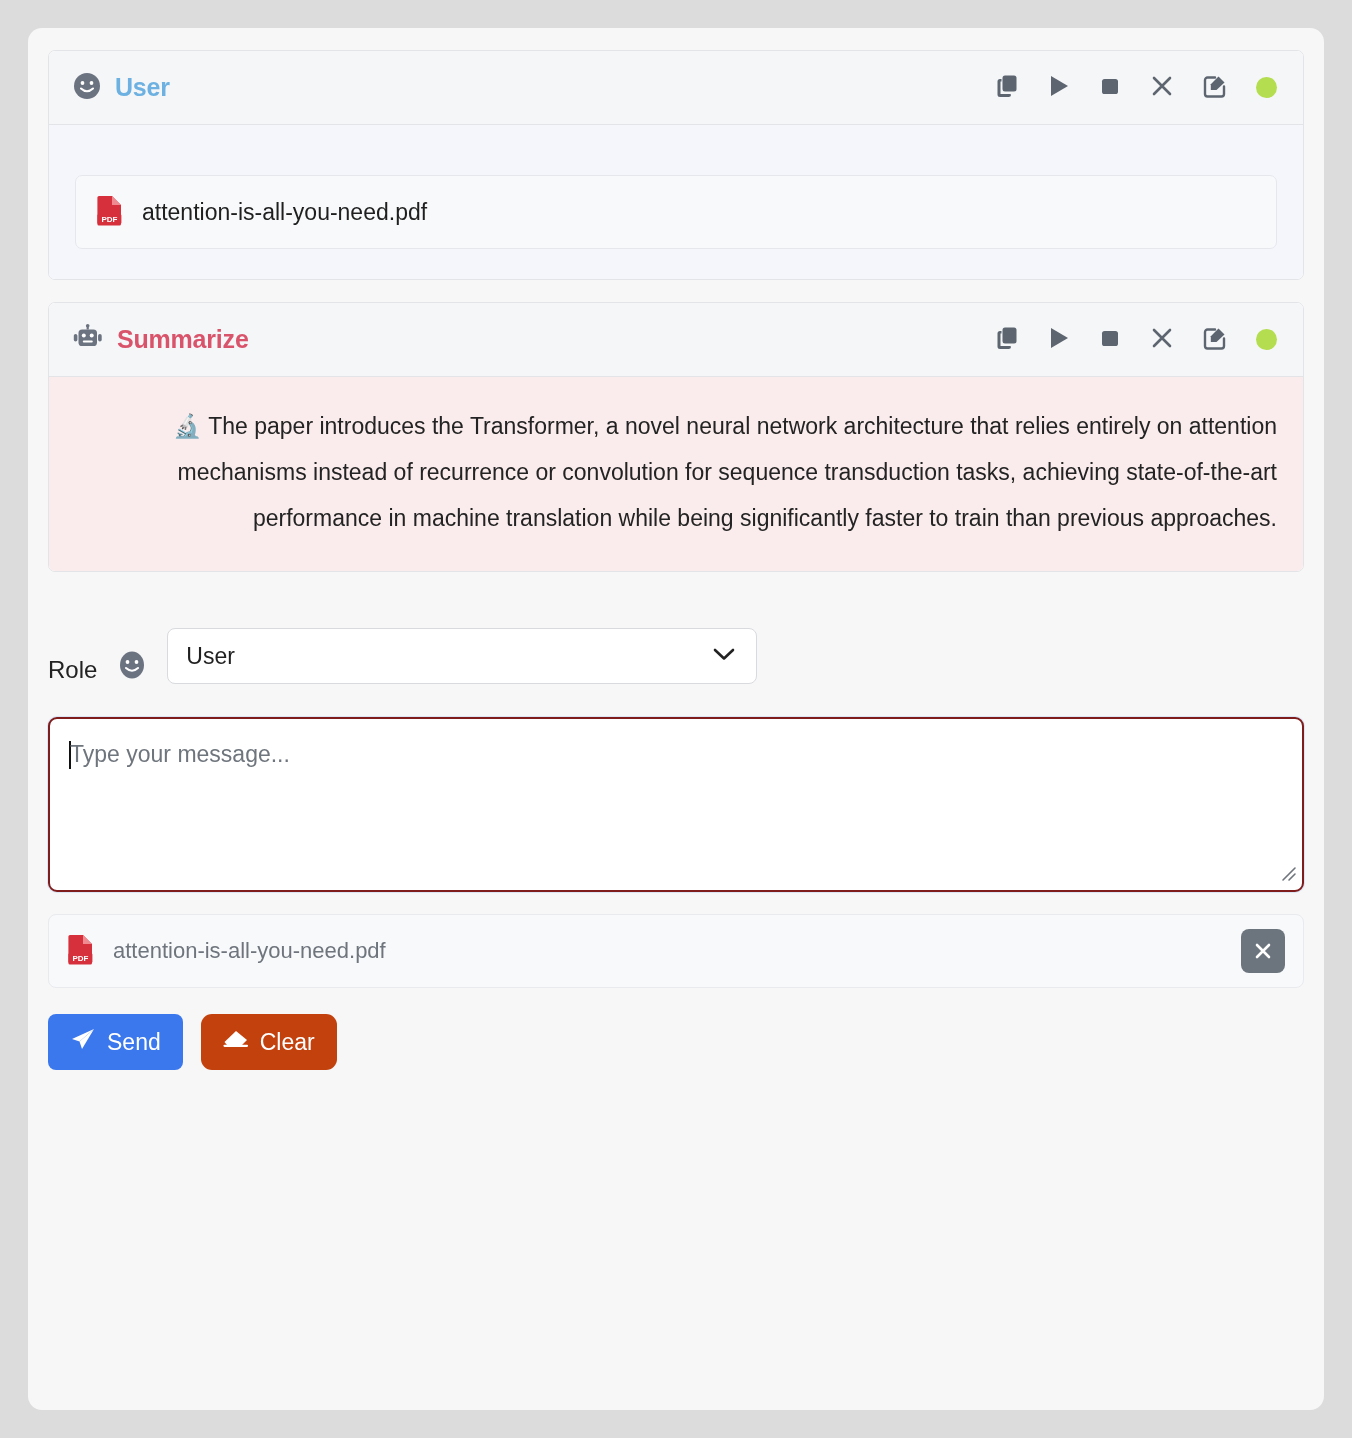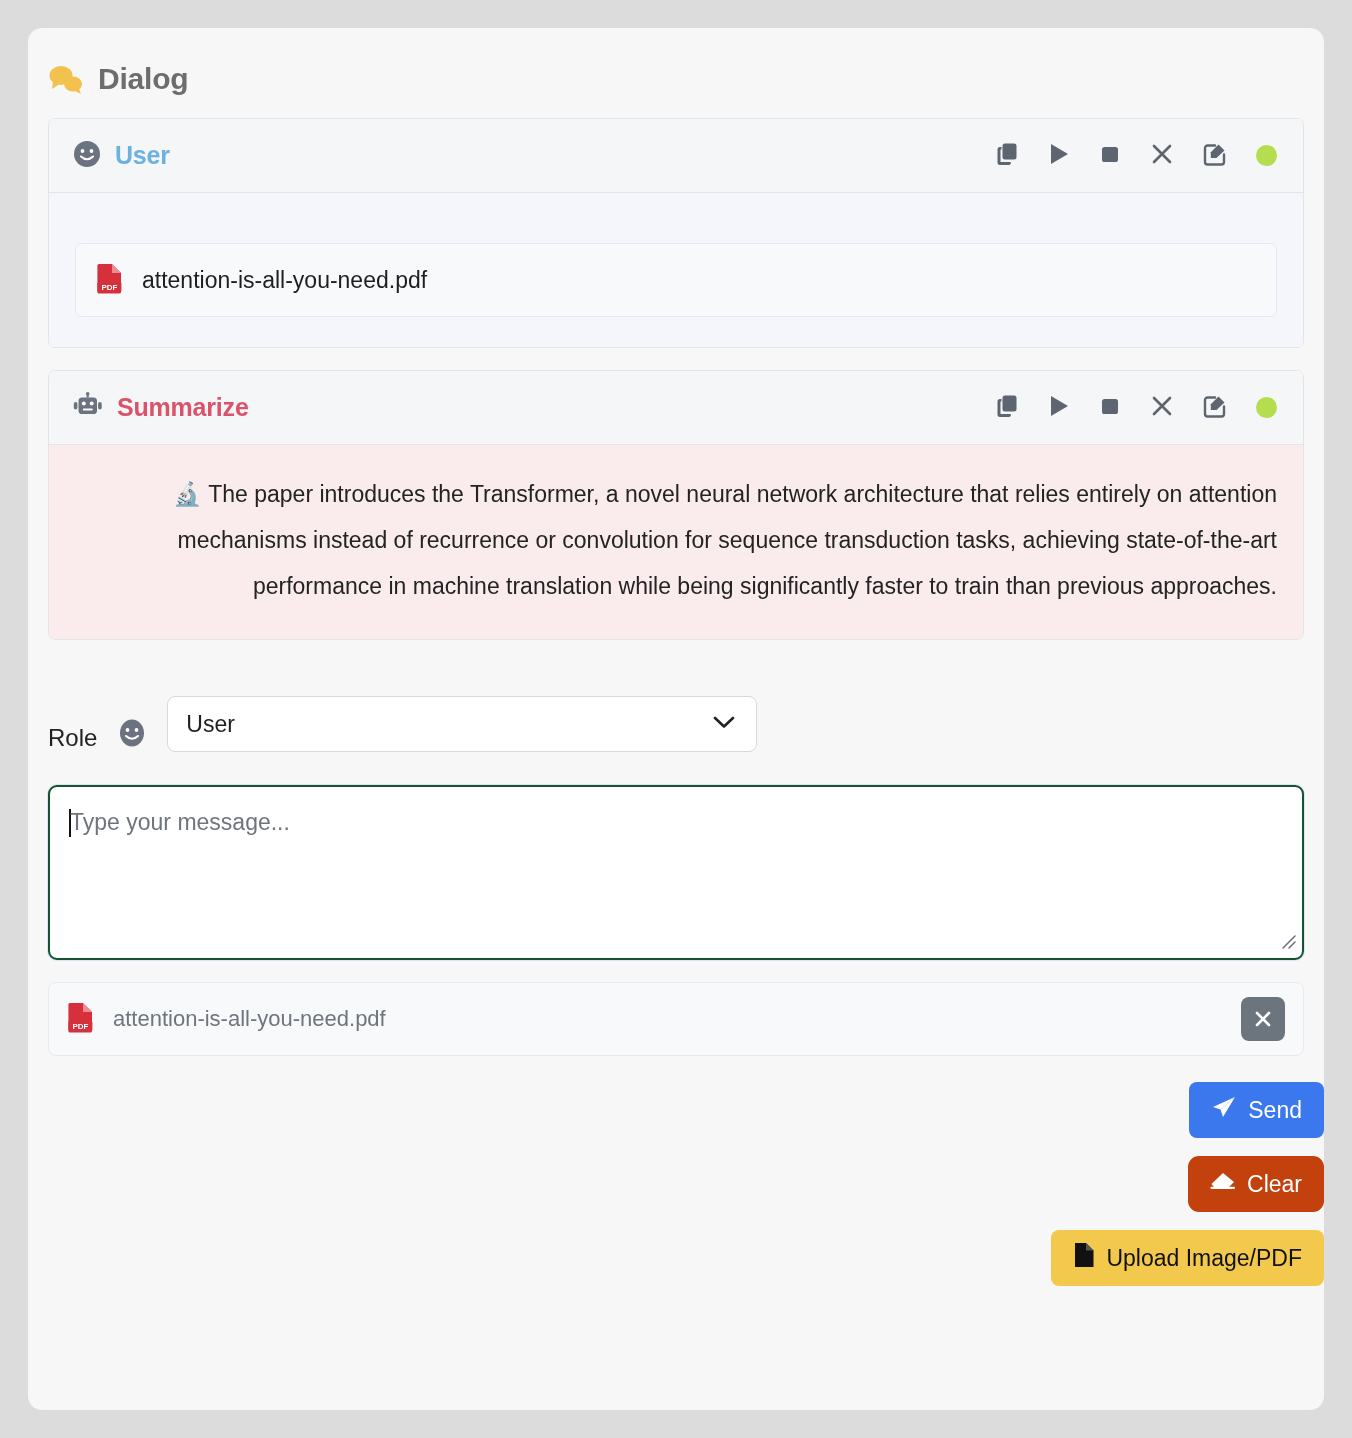--- a/index.html
+++ b/index.html
@@ -114,21 +114,21 @@
     align-items: center;
     padding: 0 18px;
     box-sizing: border-box;
   }
   .role-select .val { font-size: 23px; color: #1f1f1f; }
   .role-select .chev { position:absolute; right: 20px; top: 50%; transform: translateY(-50%); }
 
   
   .ta-wrap {
     margin: 33px 20px 0 20px;
-    border: 2px solid #14532d;
+    border: 2px solid #7f1d1d;
     border-radius: 9px;
     background: #fff;
     height: 175px;
     position: relative;
     box-sizing: border-box;
     box-shadow: 0 0 0 1px rgba(168,195,239,0.35);
   }
   .ta-placeholder {
     position: absolute;
     left: 20px; top: 22px;
@@ -170,24 +170,23 @@
   .hint {
     display:flex; align-items:center; gap: 8px;
     margin: 24px 0 0 20px;
     font-size: 22px;
     color: #6f757d;
   }
 
   
   .btn-row {
     display: flex;
-    align-items: flex-end;
+    align-items: flex-start;
     gap: 18px;
     margin: 26px 0 0 20px;
-    flex-direction: column;
   }
   .btn {
     display: inline-flex;
     align-items: center;
     gap: 11px;
     height: 56px;
     padding: 0 22px;
     border-radius: 8px;
     font-size: 23px;
     cursor: pointer;
@@ -196,31 +195,20 @@
   }
   .btn-send   { background: #3b77ed; color:#fff; }
   .btn-clear  { background: #c2410c; color:#fff;border-radius:11px; }
   .btn-amber  { background: #f2c94c; color:#111; }
 </style>
 </head>
 <body>
 
 <div class="page-card">
 
-  <div class="dialog-header">
-    <span>
-      <svg class="bubbles-icon" viewBox="0 0 36 30" xmlns="http://www.w3.org/2000/svg">
-        <ellipse cx="13" cy="11.5" rx="11.5" ry="9.5" fill="#f2c14e"></ellipse>
-        <path d="M5 18 L4 25 L11.5 20 Z" fill="#f2c14e"></path>
-        <ellipse cx="25" cy="20" rx="9" ry="7.5" fill="#f2c14e"></ellipse>
-        <path d="M31 25 L33 30 L27 27 Z" fill="#f2c14e"></path>
-      </svg>
-    </span>
-    <span class="title">Dialog</span>
-  </div>
 
   <div class="messages">
 
     <div class="msg-card">
       <div class="msg-head">
         <div class="msg-head-left">
           <span>
             <svg width="28" height="28" viewBox="0 0 28 28" xmlns="http://www.w3.org/2000/svg">
               <circle cx="14" cy="14" r="13" fill="#6b7280"></circle>
               <circle cx="9.5" cy="11" r="1.9" fill="#fff"></circle>
@@ -396,26 +384,17 @@
     <div class="btn btn-clear">
       <span>
         <svg width="26" height="24" viewBox="0 0 26 24" xmlns="http://www.w3.org/2000/svg">
           <path d="M13 4 L24 13 L19 18 L4 18 L1.5 15 Z" fill="#ffffff"></path>
           <path d="M1.5 18.8 H24" stroke="#ffffff" stroke-width="2.2" stroke-linecap="round"></path>
         </svg>
       </span>
       <span>Clear</span>
     </div>
 
-    <div class="btn btn-amber">
-      <span>
-        <svg width="22" height="26" viewBox="0 0 22 26" xmlns="http://www.w3.org/2000/svg">
-          <path d="M2 1 h11 l7.5 7.5 V25 H2 Z" fill="#111111"></path>
-          <path d="M13 1 l7.5 7.5 H13 Z" fill="#555555"></path>
-        </svg>
-      </span>
-      <span>Upload Image/PDF</span>
-    </div>
 
 
   </div>
 
 </div>
 
 </body></html>

